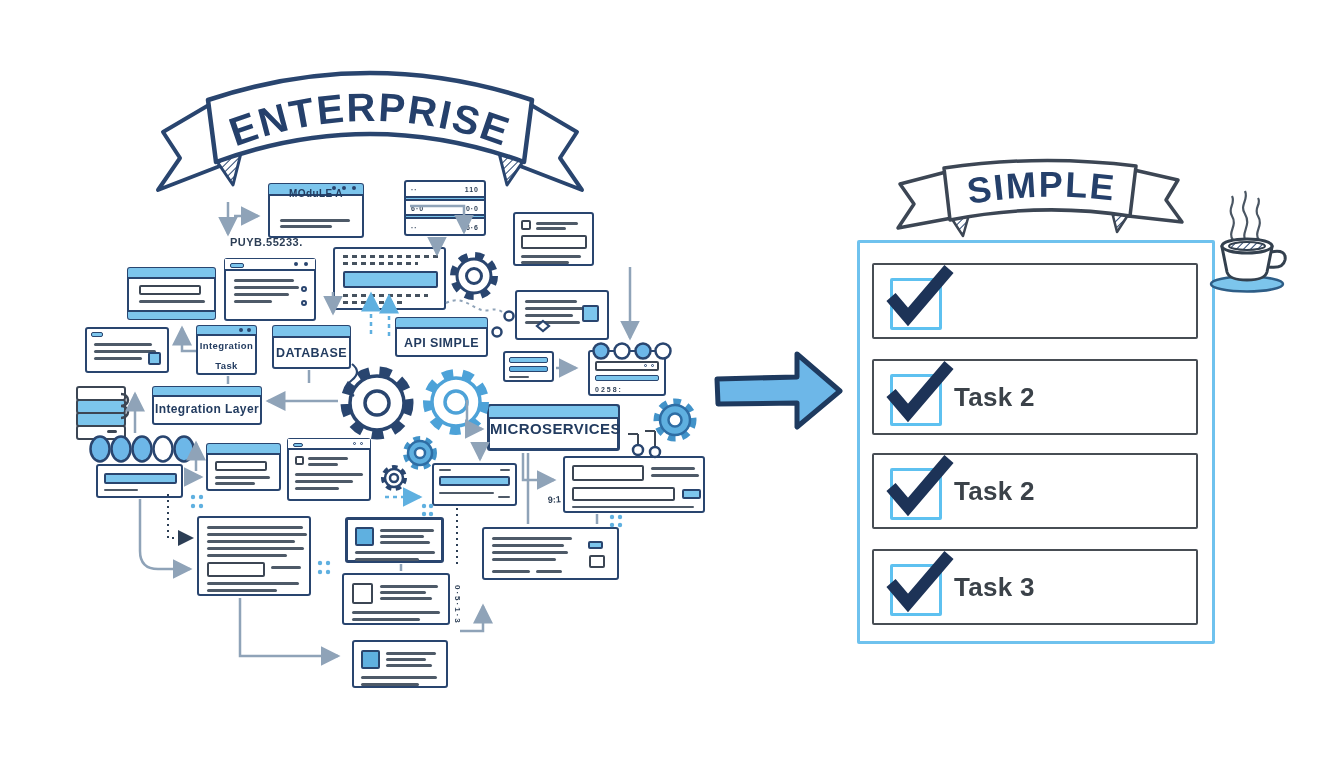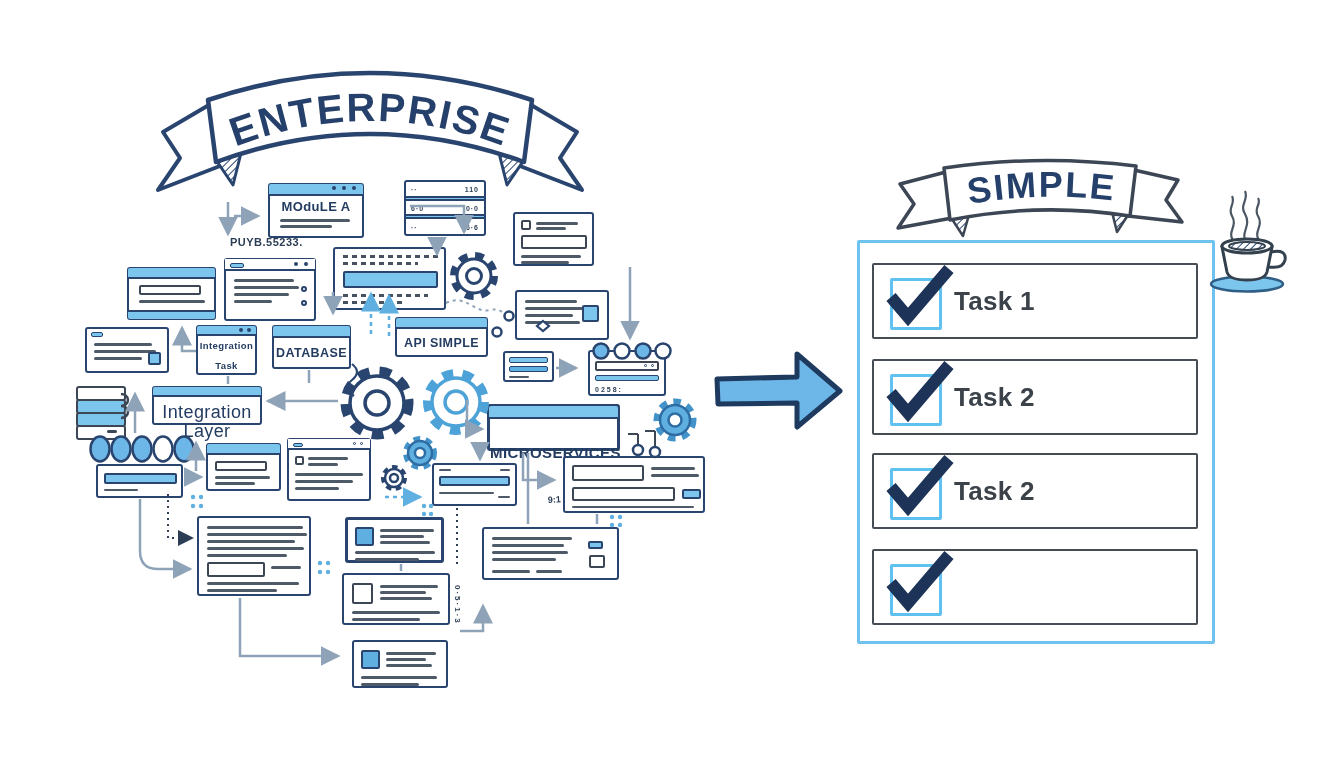--- a/index.html
+++ b/index.html
@@ -24,21 +24,21 @@
   .glabel{position:absolute;z-index:3;color:#2c3e55;font-weight:bold}
 </style>
 </head>
 <body>
 
 <div class="sk" style="left:268px;top:183px;width:96px;height:55px">
   <span class="hdr"></span>
   <span class="dot" style="right:26px;top:1px;width:4px;height:4px"></span>
   <span class="dot" style="right:16px;top:1px;width:4px;height:4px"></span>
   <span class="dot" style="right:6px;top:1px;width:4px;height:4px"></span>
-  <span class="cap" style="top:15px;font-size:13px">MOduLE A</span>
+  <span class="cap" style="top:4px;font-size:10px">MOduLE A</span>
   <span class="ln" style="left:10px;top:34px;width:70px"></span>
   <span class="ln" style="left:10px;top:40px;width:52px"></span>
 </div>
 
 <div class="sk" style="left:404px;top:180px;width:82px;height:56px">
   <span class="tiny" style="left:5px;top:4px">··</span>
   <span class="tiny" style="right:5px;top:4px">110</span>
   <span style="left:0;right:0;top:14px;height:5px;background:#7cc5ec;border-top:2px solid #29456f;border-bottom:2px solid #29456f"></span>
   <span class="tiny" style="left:5px;top:23px">6·0</span>
   <span class="tiny" style="right:5px;top:23px">0·0</span>
@@ -126,26 +126,26 @@
   <span class="cap" style="top:20px;font-size:12.5px">DATABASE</span>
 </div>
 
 <div class="sk" style="left:395px;top:317px;width:93px;height:40px">
   <span class="hdr" style="height:11px"></span>
   <span class="cap" style="top:18px;font-size:12.5px">API SIMPLE</span>
 </div>
 
 <div class="sk" style="left:152px;top:386px;width:110px;height:39px">
   <span class="hdr" style="height:10px"></span>
-  <span class="cap" style="top:15px;font-size:18px;font-weight:normal">Integration Layer</span>
+  <span class="cap" style="top:15px;font-size:12px;font-weight:bold">Integration Layer</span>
 </div>
 
 <div class="sk" style="left:487px;top:404px;width:133px;height:47px;border-width:3px">
   <span class="hdr" style="height:13px"></span>
-  <span class="cap" style="top:38px;font-size:15px">MICROSERVICES</span>
+  <span class="cap" style="top:14px;font-size:15px">MICROSERVICES</span>
 </div>
 
 <div class="sk" style="left:588px;top:350px;width:78px;height:46px">
   <span class="wr" style="left:5px;top:9px;width:64px;height:10px"></span>
   <span class="dot" style="right:10px;top:12px;width:3px;height:3px;border-width:1.5px"></span>
   <span class="dot" style="right:17px;top:12px;width:3px;height:3px;border-width:1.5px"></span>
   <span class="bl" style="left:5px;top:23px;width:64px;height:6px;border-width:1.5px"></span>
   <span class="tiny" style="left:5px;top:34px;letter-spacing:2px">0258:</span>
 </div>
 
@@ -244,32 +244,32 @@
   <span class="bl" style="right:14px;top:12px;width:15px;height:8px"></span>
   <span class="wr" style="right:12px;top:26px;width:16px;height:13px"></span>
   <span class="ln" style="left:8px;top:41px;width:38px"></span>
   <span class="ln" style="left:52px;top:41px;width:26px"></span>
 </div>
 
 <div class="panel"></div>
 
 <div class="task-row" style="top:263px">
   <span class="cbx"></span>
-  <span class="tlabel">Task 1</span>
 </div>
 <div class="task-row" style="top:359px">
   <span class="cbx"></span>
   <span class="tlabel">Task 2</span>
 </div>
 <div class="task-row" style="top:453px">
   <span class="cbx"></span>
   <span class="tlabel">Task 2</span>
 </div>
 <div class="task-row" style="top:549px">
   <span class="cbx"></span>
+  <span class="tlabel">Task 3</span>
 </div>
 
 <svg id="overlay" width="1344" height="768" viewBox="0 0 1344 768" xmlns="http://www.w3.org/2000/svg">
   <defs>
     <marker id="mg" markerWidth="9" markerHeight="9" refX="7" refY="4" orient="auto">
         <path d="M0,0 L8,4 L0,8 Z" fill="#8fa3b8"></path>
       </marker>
     <marker id="mn" markerWidth="9" markerHeight="9" refX="7" refY="4" orient="auto">
         <path d="M0,0 L8,4 L0,8 Z" fill="#2c3e55"></path>
       </marker>

